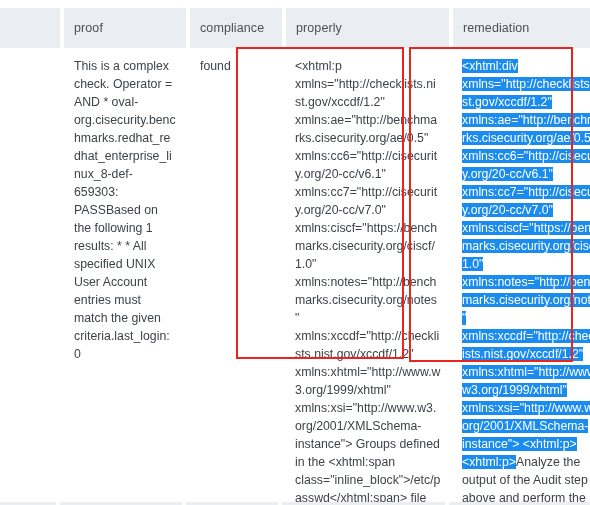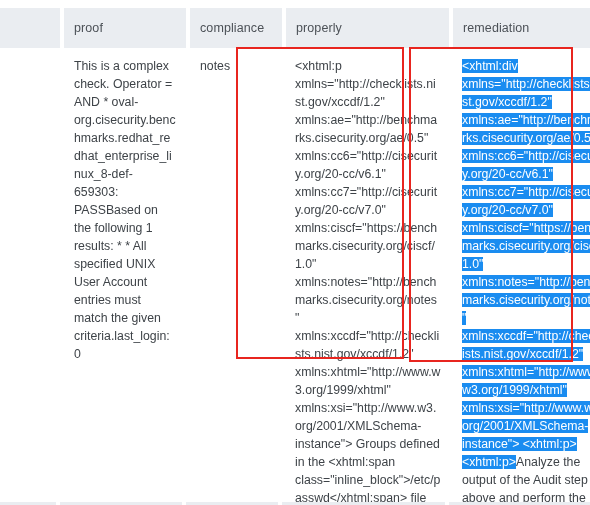--- a/index.html
+++ b/index.html
@@ -148,21 +148,21 @@
     </thead>
     <tbody>
       <tr>
         <td class="gutter-cell"></td>
 
         <td class="cell-proof">
           <span class="proof-text">This is a complex check. Operator = AND * oval-org.cisecurity.benchmarks.redhat_redhat_enterprise_linux_8-def-659303: PASSBased on the following 1 results: * * All specified UNIX User Account entries must match the given criteria.last_login: 0</span>
         </td>
 
         <td class="cell-compliance">
-          <span class="compliance-text">notes</span>
+          <span class="compliance-text">found</span>
         </td>
 
         <td class="cell-rationale">
           <span>&lt;xhtml:p xmlns="http://checklists.nist.gov/xccdf/1.2" xmlns:ae="http://benchmarks.cisecurity.org/ae/0.5" xmlns:cc6="http://cisecurity.org/20-cc/v6.1" xmlns:cc7="http://cisecurity.org/20-cc/v7.0" xmlns:ciscf="https://benchmarks.cisecurity.org/ciscf/1.0" xmlns:notes="http://benchmarks.cisecurity.org/notes" xmlns:xccdf="http://checklists.nist.gov/xccdf/1.2" xmlns:xhtml="http://www.w3.org/1999/xhtml" xmlns:xsi="http://www.w3.org/2001/XMLSchema-instance"&gt;</span>
           <span>Groups defined in the &lt;xhtml:span class="inline_block"&gt;/etc/passwd&lt;/xhtml:span&gt; file but not in the &lt;xhtml:span class="inline_block"&gt;/etc/group&lt;/xhtml:span&gt; file pose a threat to system security since group permissions are not properly managed. &lt;/xhtml:p&gt;</span>
         </td>
 
         <td class="cell-remediation">
           <span class="sel">&lt;xhtml:div xmlns="http://checklists.nist.gov/xccdf/1.2" xmlns:ae="http://benchmarks.cisecurity.org/ae/0.5" xmlns:cc6="http://cisecurity.org/20-cc/v6.1" xmlns:cc7="http://cisecurity.org/20-cc/v7.0" xmlns:ciscf="https://benchmarks.cisecurity.org/ciscf/1.0" xmlns:notes="http://benchmarks.cisecurity.org/notes" xmlns:xccdf="http://checklists.nist.gov/xccdf/1.2" xmlns:xhtml="http://www.w3.org/1999/xhtml" xmlns:xsi="http://www.w3.org/2001/XMLSchema-instance"&gt; &lt;xhtml:p&gt; &lt;xhtml:p&gt;</span><span>Analyze the output of the Audit step above and perform the appropriate action to correct any discrepancies found.&lt;/xhtml:p&gt; &lt;xhtml:p&gt;&lt;/xhtml:p&gt; &lt;/xhtml:p&gt; &lt;/xhtml:div&gt;</span>
         </td>

